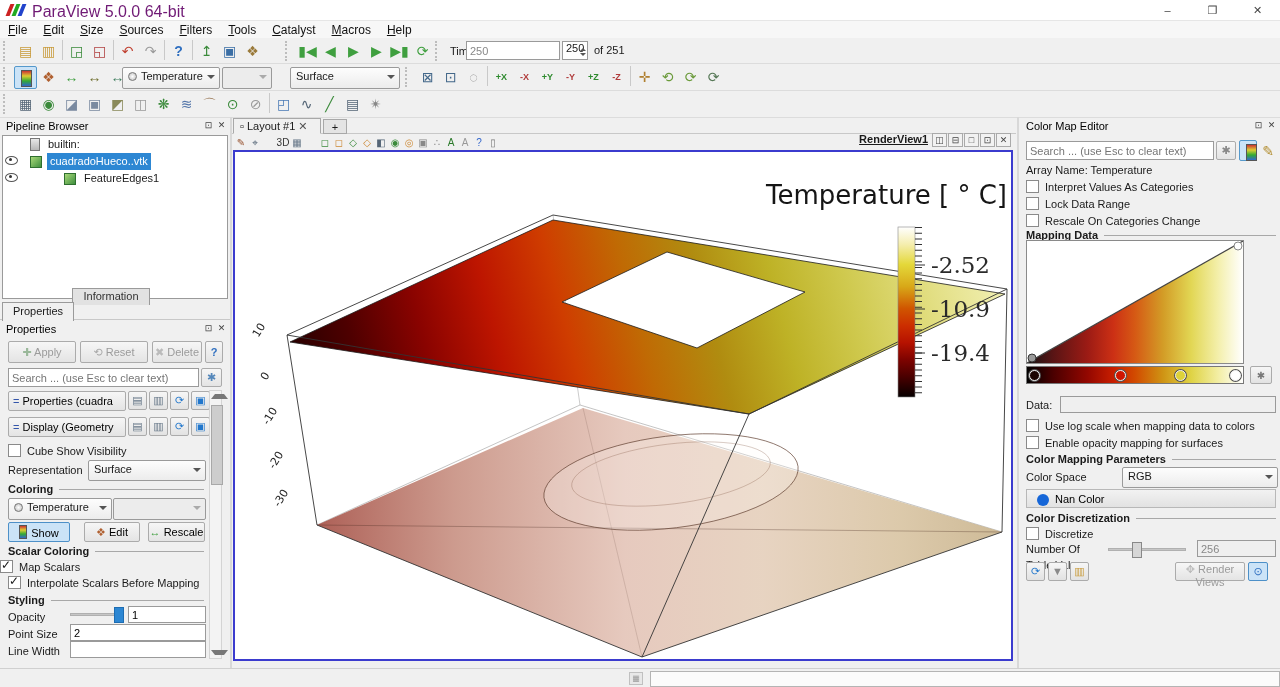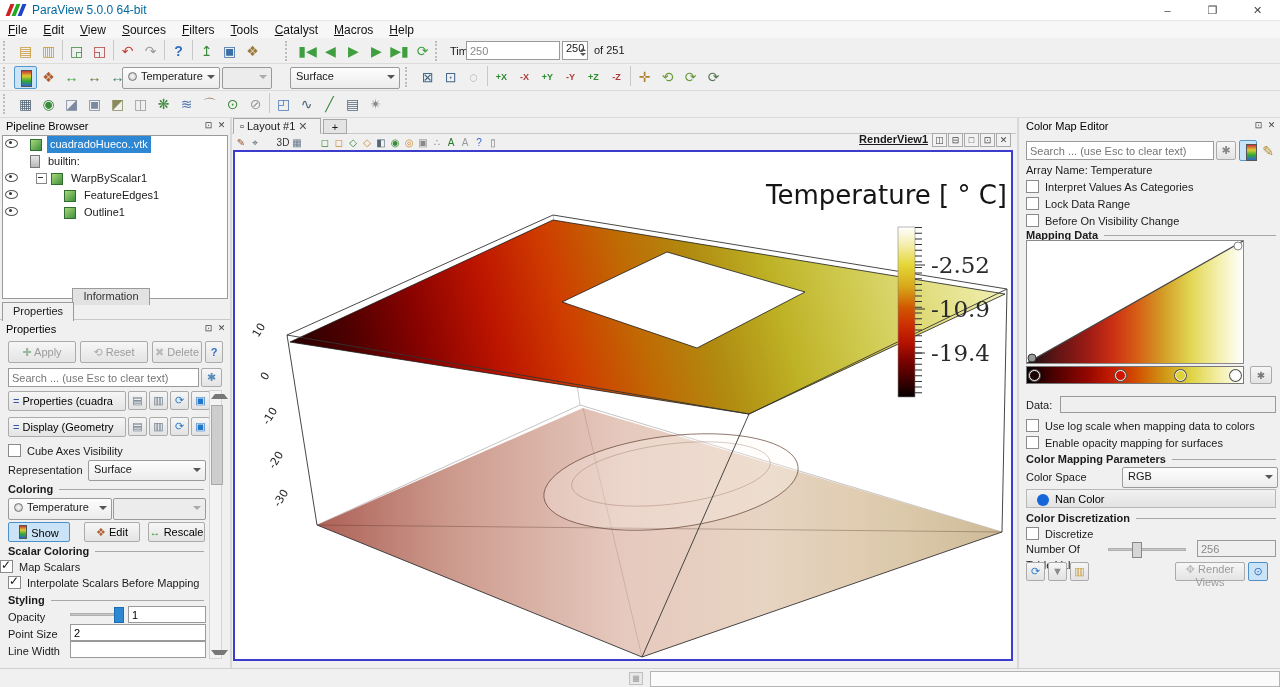--- a/index.html
+++ b/index.html
@@ -6,21 +6,21 @@
   body{width:1280px;height:687px;overflow:hidden;background:#f0f0f0;
        font-family:"Liberation Sans",sans-serif;font-size:11px;color:#1a1a1a;
        position:relative;cursor:default;-webkit-user-select:none;user-select:none}
   .abs{position:absolute}
   button{font-family:inherit;cursor:default}
 
   
   #titlebar{position:absolute;left:0;top:0;width:1280px;height:20px;background:#ffffff;border-bottom:1px solid #e6e6e6}
   #logo{position:absolute;left:8px;top:4px;width:18px;height:12px}
   #logo i{position:absolute;top:0;width:4px;height:12px;transform:skewX(-22deg)}
-  #title-text{position:absolute;left:32px;top:3px;font-size:12px;color:#0369a1}
+  #title-text{position:absolute;left:32px;top:3px;font-size:16px;color:#701a75}
   .wc{position:absolute;top:0;width:45px;height:20px;border:none;background:transparent;font-size:11px;color:#444;text-align:center;padding:0}
   
   #menubar{position:absolute;left:0;top:21px;width:1280px;height:17px;background:#f7f7f7;border-bottom:1px solid #e0e0e0}
   .menu-item{display:inline-block;padding:2px 8px;font-size:12px;color:#111}
   .menu-item::first-letter{text-decoration:underline}
 
   
   .tbar{position:absolute;left:0;width:1280px;background:#f0f0f0;border-bottom:1px solid #dcdcdc}
   #tb1{top:38px;height:25px}
   #tb2{top:64px;height:26px}
@@ -134,21 +134,21 @@
   </span>
   <span id="title-text">ParaView 5.0.0 64-bit</span>
   <span class="abs" style="right:0;top:0;width:135px;height:20px">
 
   <button class="wc" style="position:relative;float:left"><span>–</span></button>
       <button class="wc" style="position:relative;float:left"><span>❐</span></button>
       <button class="wc" style="position:relative;float:left"><span>✕</span></button>
     </span>
 </div>
 
-<div id="menubar"><span><span class="menu-item">File</span><span class="menu-item">Edit</span><span class="menu-item">View</span><span class="menu-item">Sources</span><span class="menu-item">Filters</span><span class="menu-item">Tools</span><span class="menu-item">Catalyst</span><span class="menu-item">Macros</span><span class="menu-item">Help</span></span></div>
+<div id="menubar"><span><span class="menu-item">File</span><span class="menu-item">Edit</span><span class="menu-item">Size</span><span class="menu-item">Sources</span><span class="menu-item">Filters</span><span class="menu-item">Tools</span><span class="menu-item">Catalyst</span><span class="menu-item">Macros</span><span class="menu-item">Help</span></span></div>
 
 <div id="tb1" class="tbar">
   <div class="tgroup" style="left:0">
     <span class="grip"></span>
     <span style="display:flex">
 
     <button class="tbi" style="color: rgb(200, 154, 58);"><span class="gl">▤</span></button>
         <button class="tbi" style="color: rgb(200, 154, 58);"><span class="gl">▥</span></button>
         <button class="tbi tsep"><span class="gl"></span></button>
         <button class="tbi" style="color: rgb(58, 138, 58);"><span class="gl">◲</span></button>
@@ -266,56 +266,41 @@
   <span>Pipeline Browser</span>
   <span class="abs" style="right:4px;top:0;width:30px;height:15px">
 
   <button class="phb" style="position:relative;float:left"><span>⊡</span></button>
       <button class="phb" style="position:relative;float:left"><span>✕</span></button>
     </span>
 </div>
 <div id="ptree">
   <div>
 
-  <div class="trow sel">
+  <div class="trow">
+      <span class="eyeslot"></span>
+      <span class="indent" style="width: 10px;"></span>
+
+      <span class="nodeicon server"></span>
+
+      <span class="tlabel">builtin:</span>
+    </div>
+      <div class="trow sel">
       <span class="eyeslot"><span class="eye"></span></span>
       <span class="indent" style="width: 10px;"></span>
 
       <span class="nodeicon box"></span>
       <span class="tlabel">cuadradoHueco..vtk</span>
     </div>
       <div class="trow">
-      <span class="eyeslot"></span>
-      <span class="indent" style="width: 10px;"></span>
-
-      <span class="nodeicon server"></span>
-
-      <span class="tlabel">builtin:</span>
-    </div>
-      <div class="trow">
-      <span class="eyeslot"><span class="eye"></span></span>
-      <span class="indent" style="width: 16px;"></span>
-      <span class="expander"></span>
-
-      <span class="nodeicon box"></span>
-      <span class="tlabel">WarpByScalar1</span>
-    </div>
-      <div class="trow">
       <span class="eyeslot"><span class="eye"></span></span>
       <span class="indent" style="width: 44px;"></span>
 
       <span class="nodeicon box"></span>
       <span class="tlabel">FeatureEdges1</span>
-    </div>
-      <div class="trow">
-      <span class="eyeslot"><span class="eye"></span></span>
-      <span class="indent" style="width: 44px;"></span>
-
-      <span class="nodeicon box"></span>
-      <span class="tlabel">Outline1</span>
     </div>
     </div>
 </div>
 
 <div class="qtab on" style="left:2px;top:302px;width:70px;height:18px;line-height:17px"><span>Properties</span></div>
 <div class="qtab off" style="left:72px;top:288px;width:76px;height:16px;line-height:15px"><span>Information</span></div>
 <div class="hline" style="left:0;top:319px;width:230px"></div>
 
 <div class="dockhead" style="left:0;top:321px;width:230px">
   <span>Properties</span>
@@ -351,21 +336,21 @@
   <span style="color:#3355aa">=</span> <span>Display (Geometry</span></button>
 <span class="abs" style="left:128px;top:417px;width:84px;height:20px">
 
 <button class="sib" style="position: relative; float: left; margin-right: 2px; color: rgb(102, 119, 136);"><span>▤</span></button>
     <button class="sib" style="position: relative; float: left; margin-right: 2px; color: rgb(102, 119, 136);"><span>▥</span></button>
     <button class="sib" style="position: relative; float: left; margin-right: 2px; color: rgb(34, 119, 204);"><span>⟳</span></button>
     <button class="sib" style="position: relative; float: left; margin-right: 2px; color: rgb(34, 119, 204);"><span>▣</span></button>
   </span>
 
 <div class="cbrow" style="left:8px;top:444px">
-  <span class="cb"></span><span>Cube Axes Visibility</span></div>
+  <span class="cb"></span><span>Cube Show Visibility</span></div>
 <span class="abs" style="left:8px;top:464px">Representation</span>
 <div class="combo" style="left:88px;top:460px;width:116px;height:19px">
   <span class="val">Surface</span>
     <span class="arr"></span>
   </div>
 
 <div class="shead" style="left:8px;top:483px;width:196px">
     <span>Coloring</span>
   </div>
 <div class="combo" style="left:8px;top:498px;width:102px;height:20px">
@@ -550,21 +535,21 @@
     <button class="tbi" style="width: 18px; height: 21px; color: rgb(176, 138, 42);"><span class="gl">✎</span></button>
   </span>
 
 <span class="abs" style="left:1026px;top:164px">
   <span>Array Name:</span> <span>Temperature</span></span>
 
 <div class="abs" style="left:1026px;top:180px;width:250px;height:52px">
 
 <div class="cbrow" style="position:relative;margin-bottom:2px"><span class="cb"></span><span>Interpret Values As Categories</span></div>
     <div class="cbrow" style="position:relative;margin-bottom:2px"><span class="cb"></span><span>Lock Data Range</span></div>
-    <div class="cbrow" style="position:relative;margin-bottom:2px"><span class="cb"></span><span>Before On Visibility Change</span></div>
+    <div class="cbrow" style="position:relative;margin-bottom:2px"><span class="cb"></span><span>Rescale On Categories Change</span></div>
   </div>
 
 <div class="shead" style="left:1026px;top:229px;width:250px">
     <span>Mapping Data</span>
   </div>
 
 <div class="abs" style="left:1026px;top:240px;width:218px;height:124px;background:#fff;border:1px solid #8a8a8a;box-sizing:border-box">
   <svg width="216" height="122" viewBox="0 0 216 122">
     <defs>
       <linearGradient id="tg" x1="0" y1="0" x2="1" y2="0">

